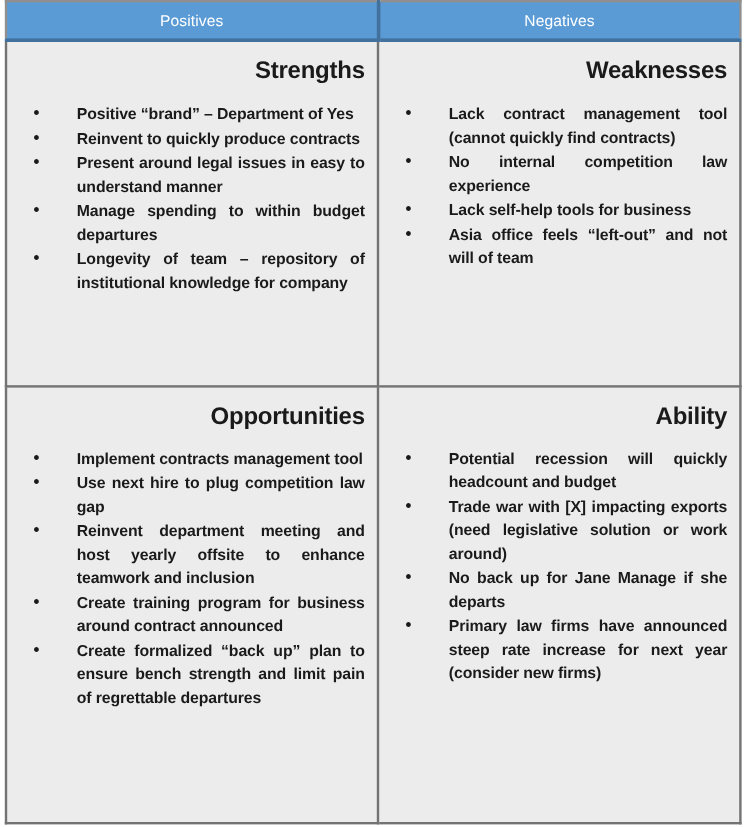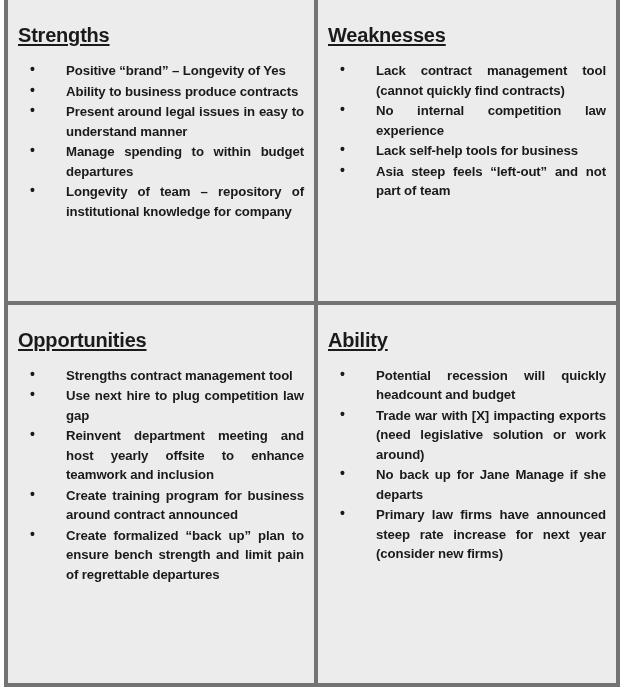--- a/index.html
+++ b/index.html
@@ -41,36 +41,35 @@
     vertical-align: middle;
     letter-spacing: .1px;
   }
   .header-cell.left  { border-right: 3px solid #41719c; }
 
   
   .quad-cell {
     background: #ececec;
     vertical-align: top;
     padding: 0;
-    border: 4px solid #737373;
+    border: 2px solid #737373;
   }
   .quad-cell.top-left    { border-top: none; }
   .quad-cell.top-right   { border-top: none; }
   .quad-inner {
     padding: 6px 10px 8px 10px;
   }
 
   .quad-title {
-    text-align: left;
+    text-align: right;
     font-size: 20px;
     font-weight: bold;
     color: #1a1a1a;
-    text-decoration: underline;
     text-underline-offset: 2px;
-    margin: 18px 0 14px 0;
+    margin: 7px 0 14px 0;
     letter-spacing: -.2px;
   }
 
   .bullet-list {
     list-style: none;
     margin: 0;
     padding: 0;
   }
   .bullet-list li {
     position: relative;
@@ -99,29 +98,33 @@
 </head>
 <body>
 
 <table class="swot-table">
   <colgroup>
     <col class="left-col">
     <col class="right-col">
   </colgroup>
   <tbody>
     <tr>
+      <th class="header-cell left">Positives</th>
+      <th class="header-cell right">Negatives</th>
+    </tr>
+    <tr>
       <td class="quad-cell top-left">
         <div class="quad-inner">
           <div class="quad-title">Strengths</div>
           <ul class="bullet-list">
             <li>
-                <span>Positive “brand” – Longevity of Yes</span>
-              </li>
-            <li>
-                <span>Ability to business produce contracts</span>
+                <span>Positive “brand” – Department of Yes</span>
+              </li>
+            <li>
+                <span>Reinvent to quickly produce contracts</span>
               </li>
             <li>
                 <span>Present around legal issues in easy to understand manner</span>
               </li>
             <li>
                 <span>Manage spending to within budget departures</span>
               </li>
             <li>
                 <span>Longevity of team – repository of institutional knowledge for company</span>
               </li>
@@ -135,33 +138,33 @@
             <li>
                 <span>Lack contract management tool (cannot quickly find contracts)</span>
               </li>
             <li>
                 <span>No internal competition law experience</span>
               </li>
             <li>
                 <span>Lack self-help tools for business</span>
               </li>
             <li>
-                <span>Asia steep feels “left-out” and not part of team</span>
+                <span>Asia office feels “left-out” and not will of team</span>
               </li>
           </ul>
         </div>
       </td>
     </tr>
     <tr>
       <td class="quad-cell bottom-left">
         <div class="quad-inner">
           <div class="quad-title">Opportunities</div>
           <ul class="bullet-list">
             <li>
-                <span>Strengths contract management tool</span>
+                <span>Implement contracts management tool</span>
               </li>
             <li>
                 <span>Use next hire to plug competition law gap</span>
               </li>
             <li>
                 <span>Reinvent department meeting and host yearly offsite to enhance teamwork and inclusion</span>
               </li>
             <li>
                 <span>Create training program for business around contract announced</span>
               </li>

